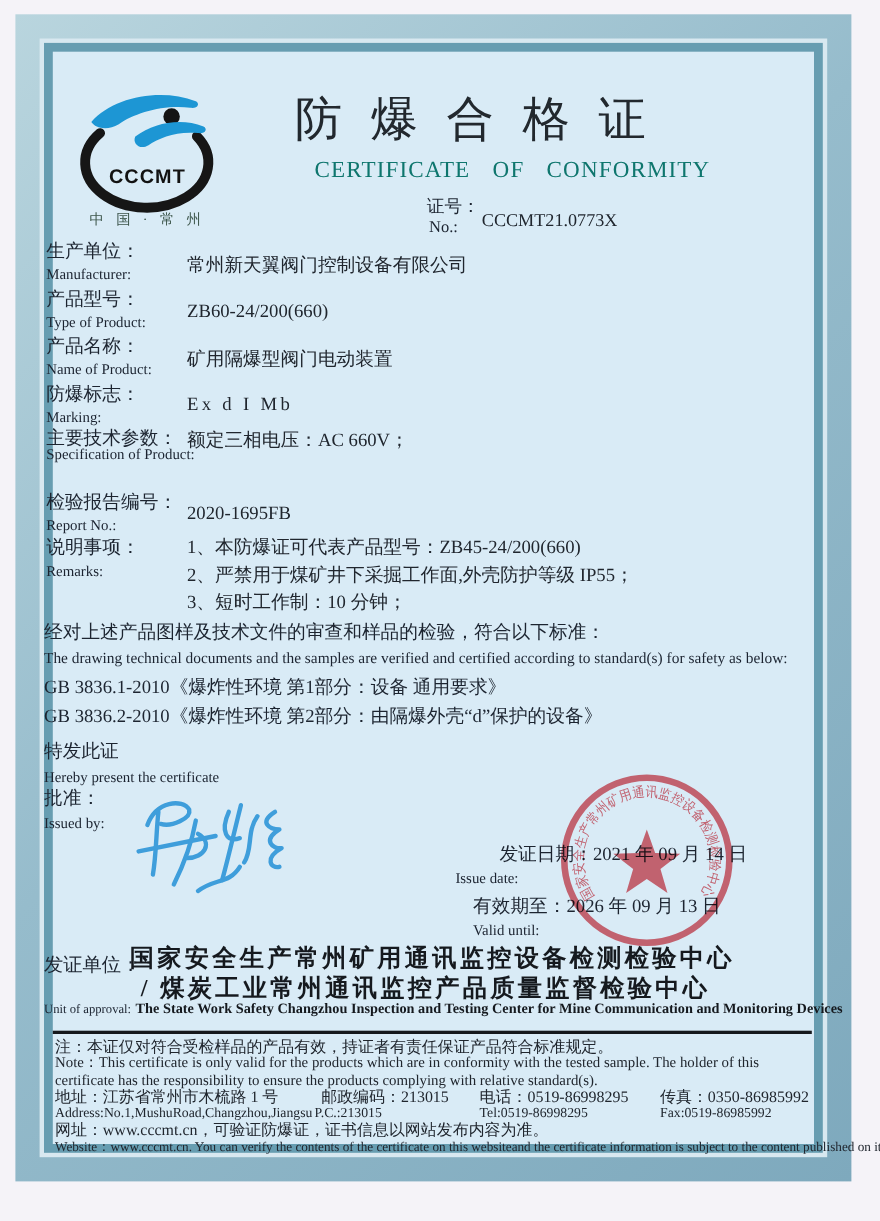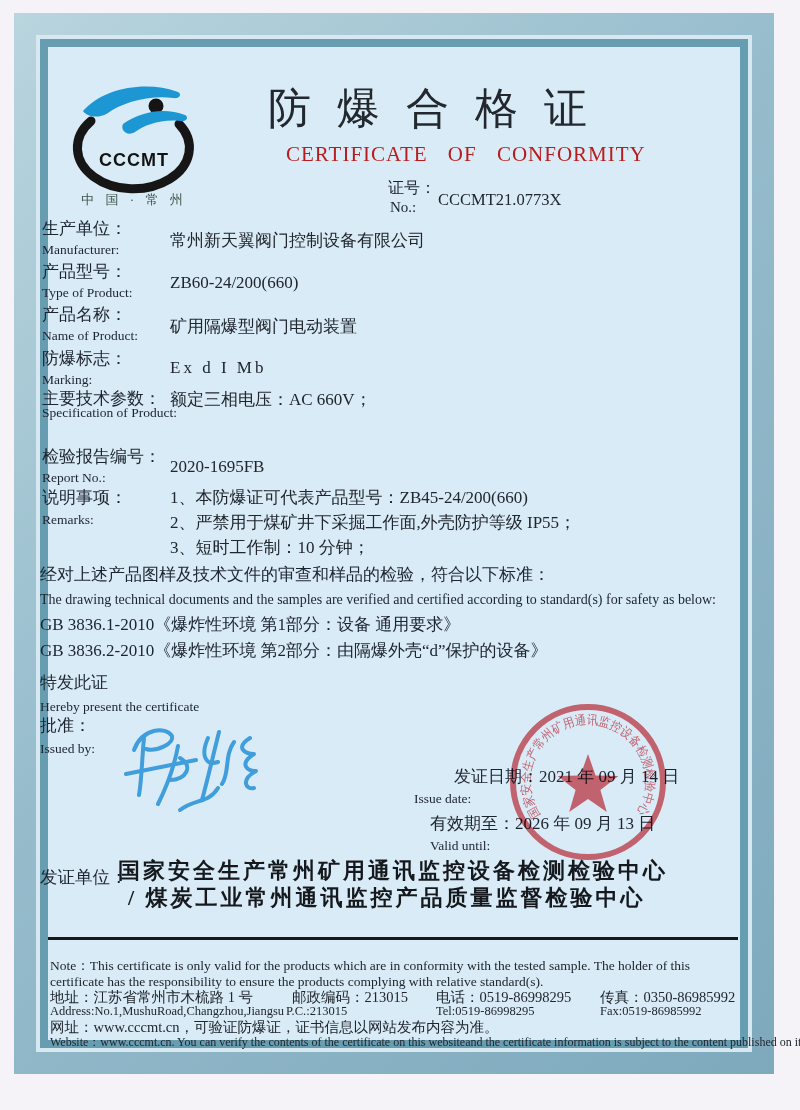--- a/index.html
+++ b/index.html
@@ -11,21 +11,21 @@
   }
   .abs { position:absolute; white-space:nowrap; }
   
   .band-outer { position:absolute; left:14px; top:13px; right:26px; bottom:36px;
     background:linear-gradient(135deg,#b9d5de 0%, #96bccc 45%, #7ea9bd 100%); }
   .band-line  { position:absolute; left:36px; top:35px; right:48px; bottom:58px; background:#d8e8f0; }
   .band-inner { position:absolute; left:40px; top:39px; right:52px; bottom:62px; background:#679db1; }
   .interior   { position:absolute; left:48px; top:47px; right:60px; bottom:70px; background:#d9ebf6; }
 
   .title-cn { font-size:43px; letter-spacing:26px; color:#22282e; }
-  .title-en { font-size:21px; letter-spacing:1px; word-spacing:14px; color:#b91c1c;font-family:Liberation Serif, serif; }
+  .title-en { font-size:21px; letter-spacing:1px; word-spacing:14px; color:#0f766e;font-family:Liberation Serif, serif; }
   .cn       { font-size:17px; color:#1c2430; }
   .cn-sm    { font-size:15px; color:#1c2430; }
   .en       { font-size:13.5px; color:#1b2330; }
   .en-sm    { font-size:12.5px; color:#1b2330; }
   .val      { font-size:17px; color:#20262e; }
   .org-cn   { font-size:22px; font-weight:bold; letter-spacing:3px; color:#15191e; }
   .org-en   { font-size:13px; font-weight:bold; color:#15191e; }
   .foot-cn  { font-size:14.5px; color:#20262e; }
   .foot-en  { font-size:12.5px; color:#20262e; }
   .rule     { position:absolute; left:48px; top:937px; width:690px; height:3px; background:#15181c; }
@@ -126,23 +126,28 @@
     <polygon points="88,60 95.6,81.5 118.4,82.1 100.4,96 106.8,117.9 88,105 69.2,117.9 75.6,96 57.6,82.1 80.4,81.5" fill="#e05560"></polygon>
     <path id="stamp-arc" d="M40.5,121.3 A58,58 0 1 1 135.5,121.3" fill="none"></path>
     <text font-size="12.5" fill="#e05560" font-family="Liberation Serif, serif">
       <textPath href="#stamp-arc" startOffset="0" textLength="250" lengthAdjust="spacingAndGlyphs">国家安全生产常州矿用通讯监控设备检测检验中心</textPath>
     </text>
   </svg>
 
   <div class="abs cn" style="left:40px;top:865px;font-size:17.5px;">发证单位：</div>
   <div class="abs org-cn" style="left:118px;top:856px;">国家安全生产常州矿用通讯监控设备检测检验中心</div>
   <div class="abs org-cn" style="left:128px;top:883px;">/ 煤炭工业常州通讯监控产品质量监督检验中心</div>
+  <div class="abs" style="left:40px;top:908px;">
+    <span class="en-sm" style="font-size:11.5px;">Unit of approval:</span>
+    <span class="org-en">The State Work Safety Changzhou Inspection and Testing Center for Mine Communication and Monitoring Devices</span>
+  </div>
 
   <div class="rule"></div>
 
+  <div class="abs foot-cn" style="left:50px;top:942px;">注：本证仅对符合受检样品的产品有效，持证者有责任保证产品符合标准规定。</div>
   <div class="abs foot-en note-en-wrap" style="left:50px;top:958px;font-size:13.5px;">Note：This certificate is only valid for the products which are in conformity with the tested sample. The holder of this certificate has the responsibility to ensure the products complying with relative standard(s).</div>
 
   <div class="abs foot-cn" style="left:50px;top:988px;">地址：江苏省常州市木梳路 1 号</div>
   <div class="abs foot-cn" style="left:292px;top:988px;">邮政编码：213015</div>
   <div class="abs foot-cn" style="left:436px;top:988px;">电话：0519-86998295</div>
   <div class="abs foot-cn" style="left:600px;top:988px;">传真：0350-86985992</div>
 
   <div class="abs foot-en" style="left:50px;top:1004px;">Address:No.1,MushuRoad,Changzhou,Jiangsu</div>
   <div class="abs foot-en" style="left:286px;top:1004px;">P.C.:213015</div>
   <div class="abs foot-en" style="left:436px;top:1004px;">Tel:0519-86998295</div>

